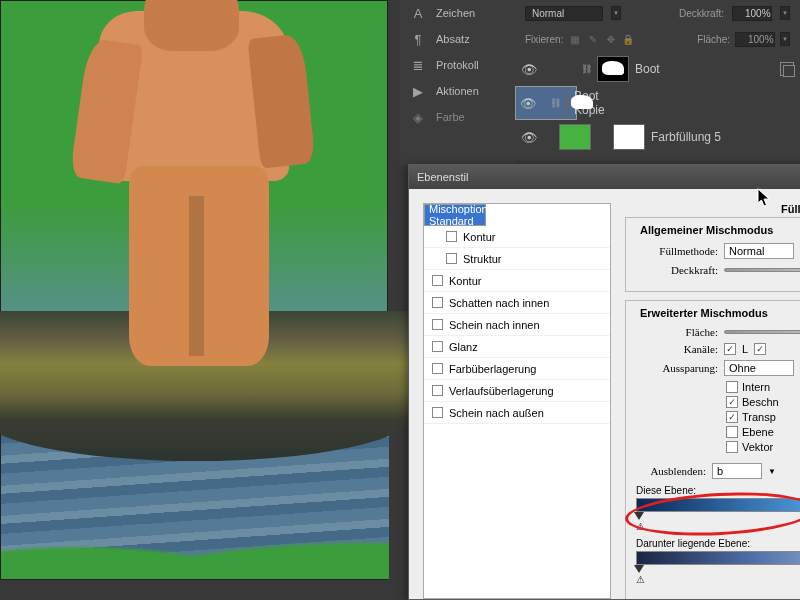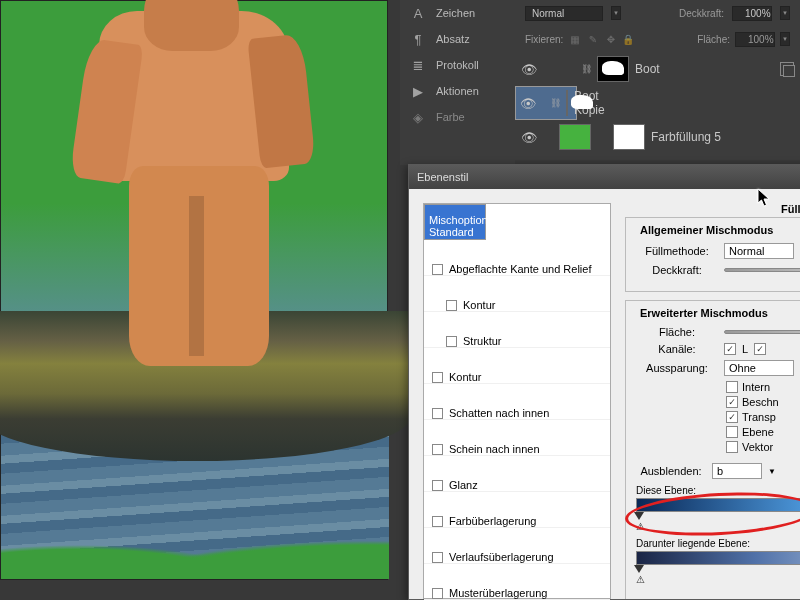--- a/index.html
+++ b/index.html
@@ -73,31 +73,31 @@
   .dlg-title {
     height: 24px; background: linear-gradient(#5a5a5a,#424242); color:#ddd; font-size:11px;
     display:flex; align-items:center; padding:0 8px; font-weight:normal;
   }
   .dlg-body { display:flex; padding: 14px 0 0 14px; gap: 14px; height: calc(100% - 24px);}
   
   .styles-list {
     width: 188px; border:1px solid #aaa; background:#fff; font-size:11px;
   }
   .styles-hdr { height:22px; background:#f0f0f0; border-bottom:1px solid #ccc; display:flex;align-items:center; padding:0 8px;}
-  .style-row { height:36px; display:flex; align-items:flex-end; padding:0 8px; gap:6px; border-bottom:1px solid #f0f0f0;}
+  .style-row { height:22px; display:flex; align-items:center; padding:0 8px; gap:6px; border-bottom:1px solid #f0f0f0;}
   .style-row.sel { background:#3874d1; color:#fff;}
   .style-row.indent { padding-left: 22px; }
   .cb { width:11px;height:11px;border:1px solid #888;background:#fff;display:inline-block;}
   
   .options-col { flex:1; font-size:11px; padding-right:4px; overflow:hidden;}
   .group-title { text-align:center; font-weight:bold; font-size:11px; margin-bottom:2px;}
   .fieldset { border:1px solid #bbb; padding:8px 10px 10px; margin-bottom:8px; position:relative;}
   .fieldset > legend { font-weight:bold; font-size:11px; padding:0 4px; background:#eee; position:relative; top:-2px;}
   .frow { display:flex; align-items:center; margin:5px 0; gap:6px; font-size:11px;}
-  .frow label{ min-width:82px; text-align:center;}
+  .frow label{ min-width:82px; text-align:right;font-family:Liberation Serif, serif;}
   .sel { border:1px solid #999;background:#fff;padding:1px 4px;font-size:11px;width:62px;}
   .sel.wide{width:70px;}
   .slider-track{flex:1;height:4px;background:linear-gradient(90deg,#999,#ccc);border:1px solid #888;border-radius:2px;position:relative;max-width:130px;}
   .cbk { width:12px;height:12px;border:1px solid #888;background:#fff;display:inline-flex;align-items:center;justify-content:center;font-size:9px;color:#333;}
   .cbk.checked::after{content:"✓";}
   .cbk-row{display:flex;align-items:center;gap:4px;margin:3px 0;font-size:11px;}
   
   .blend-sliders{margin-top:10px;}
   .bs-row{margin:6px 0;}
   .bs-label{display:flex;justify-content:space-between;font-size:10px;margin-bottom:2px;}
@@ -205,24 +205,20 @@
 <div class="dialog">
   <div class="dlg-title">
       <span>Ebenenstil</span>
     </div>
   <div class="dlg-body">
     <div class="styles-list">
       <div id="styles-rows">
           <div class="style-row sel">
             <span>Mischoptionen: Standard</span>
           </div>
-          <div class="style-row">
-            <span class="cb"></span>
-            <span>Abgeflachte Kante und Relief</span>
-          </div>
           <div class="style-row indent">
             <span class="cb"></span>
             <span>Kontur</span>
           </div>
           <div class="style-row indent">
             <span class="cb"></span>
             <span>Struktur</span>
           </div>
           <div class="style-row">
             <span class="cb"></span>
@@ -240,24 +236,20 @@
             <span class="cb"></span>
             <span>Glanz</span>
           </div>
           <div class="style-row">
             <span class="cb"></span>
             <span>Farbüberlagerung</span>
           </div>
           <div class="style-row">
             <span class="cb"></span>
             <span>Verlaufsüberlagerung</span>
-          </div>
-          <div class="style-row">
-            <span class="cb"></span>
-            <span>Musterüberlagerung</span>
           </div>
           <div class="style-row">
             <span class="cb"></span>
             <span>Schein nach außen</span>
           </div>
         </div>
     </div>
     <div class="options-col">
       <div class="group-title">Fülloptionen</div>
       <div class="fieldset">

